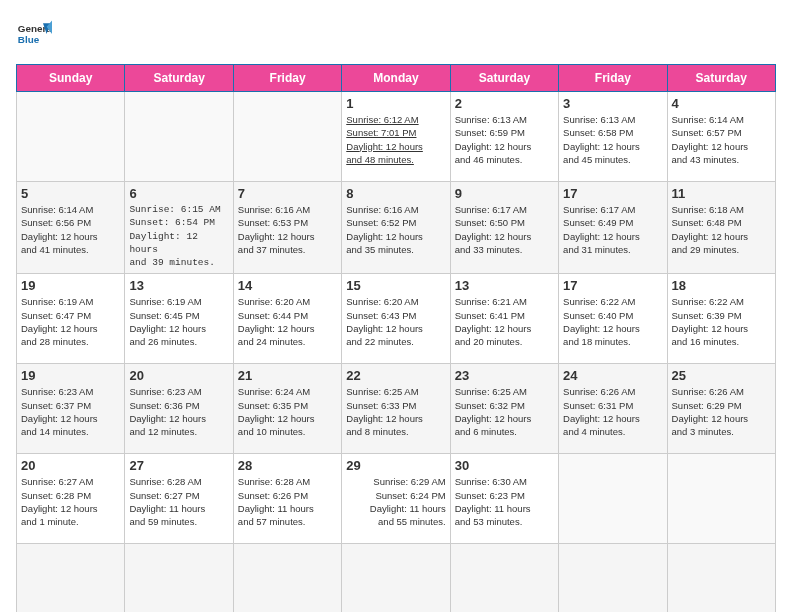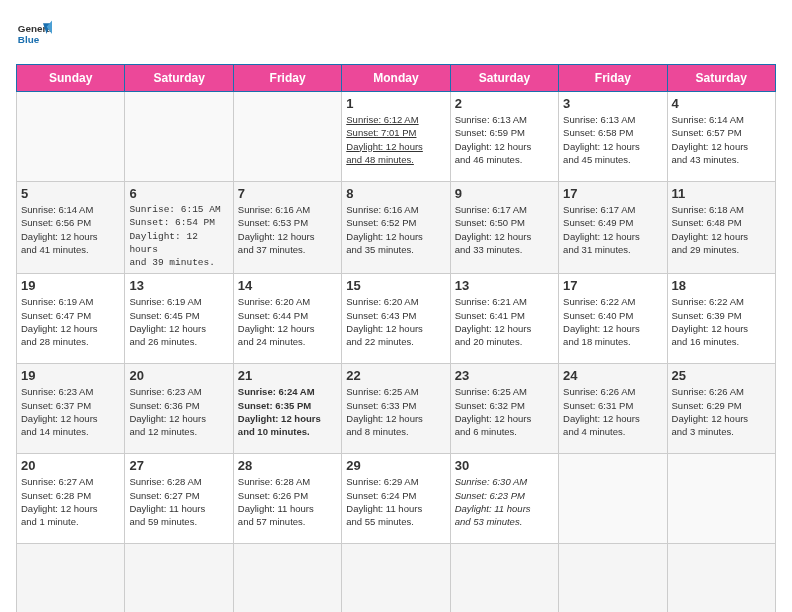--- a/index.html
+++ b/index.html
@@ -252,21 +252,21 @@
         </td>
         <td>
           <span class="day-num">20</span>
           <div class="day-info" style="white-space: pre-line;">Sunrise: 6:23 AM
 Sunset: 6:36 PM
 Daylight: 12 hours
 and 12 minutes.</div>
         </td>
         <td>
           <span class="day-num">21</span>
-          <div class="day-info" style="white-space: pre-line; font-weight: bold;">Sunrise: 6:24 AM
+          <div class="day-info" style="white-space: pre-line;">Sunrise: 6:24 AM
 Sunset: 6:35 PM
 Daylight: 12 hours
 and 10 minutes.</div>
         </td>
         <td>
           <span class="day-num">22</span>
           <div class="day-info" style="white-space: pre-line;">Sunrise: 6:25 AM
 Sunset: 6:33 PM
 Daylight: 12 hours
 and 8 minutes.</div>
@@ -310,28 +310,28 @@
         </td>
         <td>
           <span class="day-num">28</span>
           <div class="day-info" style="white-space: pre-line;">Sunrise: 6:28 AM
 Sunset: 6:26 PM
 Daylight: 11 hours
 and 57 minutes.</div>
         </td>
         <td>
           <span class="day-num">29</span>
-          <div class="day-info" style="white-space: pre-line;">Sunrise: 6:29 AM
+          <div class="day-info" style="white-space: pre-line; text-align: right;">Sunrise: 6:29 AM
 Sunset: 6:24 PM
 Daylight: 11 hours
 and 55 minutes.</div>
         </td>
         <td>
           <span class="day-num">30</span>
-          <div class="day-info" style="white-space: pre-line; font-style: italic;">Sunrise: 6:30 AM
+          <div class="day-info" style="white-space: pre-line;">Sunrise: 6:30 AM
 Sunset: 6:23 PM
 Daylight: 11 hours
 and 53 minutes.</div>
         </td>
         <td class="empty"></td>
         <td class="empty"></td>
       </tr>
       <tr>
         <td class="empty"></td>
         <td class="empty"></td>

